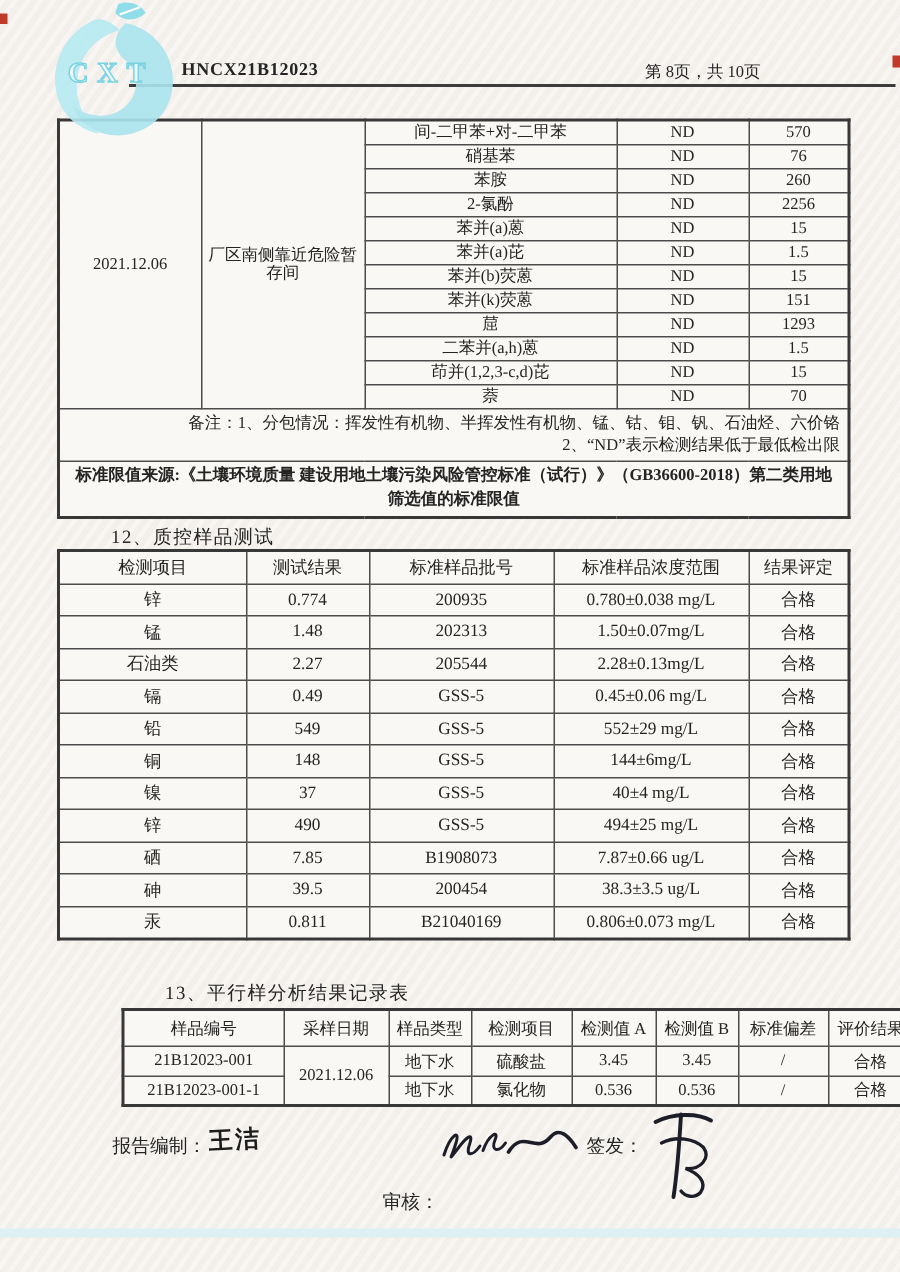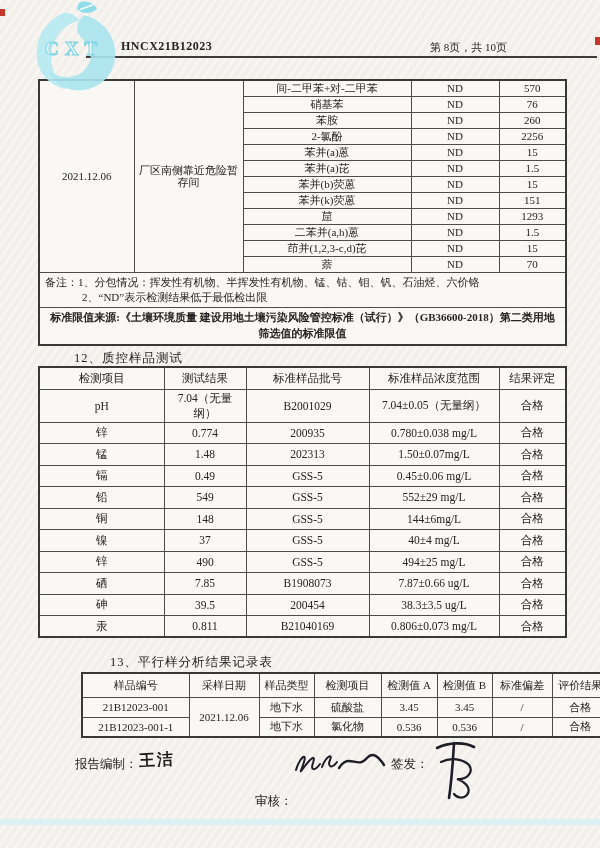--- a/index.html
+++ b/index.html
@@ -29,21 +29,21 @@
   
   table { border-collapse:collapse; table-layout:fixed; background:#faf8f4; }
   td, th { border:1px solid #4c4c4c; text-align:center; vertical-align:middle;
            font-weight:normal; padding:1px 3px; overflow:hidden; }
   table { border:2px solid #383838; }
 
   
   .t1 { position:absolute; left:38px; top:79px; width:527px; font-size:11px; }
   .t1 tr.data-row { height:16px; }
   .t1 td { line-height:1.15; }
-  .t1 .note-row td { height:33px; text-align:left; padding:2px 5px; line-height:1.4; }
+  .t1 .note-row td { height:33px; text-align:right; padding:2px 5px; line-height:1.4; }
   .t1 .note2 { padding-left:37px; }
   .t1 .src-row td { height:35px; text-align:center; padding:2px 6px; line-height:1.45;font-weight:bold; }
 
   
   .sec-title { position:absolute; left:74px; font-size:12.5px; letter-spacing:1px; z-index:2; }
   .h12 { top:350px; }
   .h13 { top:654px;margin-left:36px; }
 
   
   .qc { position:absolute; left:38px; top:366px; width:527px; font-size:11.5px; }
@@ -181,38 +181,38 @@
     </colgroup>
   <tbody>
       <tr class="head">
     <th>检测项目</th>
     <th>测试结果</th>
     <th>标准样品批号</th>
     <th>标准样品浓度范围</th>
     <th>结果评定</th>
   </tr>
   <tr>
-    <td>pH</td>
-    <td>7.04（无量纲）</td>
-    <td>B2001029</td>
-    <td>7.04±0.05（无量纲）</td>
-    <td>合格</td>
-  </tr>
-  <tr>
     <td>锌</td>
     <td>0.774</td>
     <td>200935</td>
     <td>0.780±0.038 mg/L</td>
     <td>合格</td>
   </tr>
   <tr>
     <td>锰</td>
     <td>1.48</td>
     <td>202313</td>
     <td>1.50±0.07mg/L</td>
+    <td>合格</td>
+  </tr>
+  <tr>
+    <td>石油类</td>
+    <td>2.27</td>
+    <td>205544</td>
+    <td>2.28±0.13mg/L</td>
     <td>合格</td>
   </tr>
   <tr>
     <td>镉</td>
     <td>0.49</td>
     <td>GSS-5</td>
     <td>0.45±0.06 mg/L</td>
     <td>合格</td>
   </tr>
   <tr>

